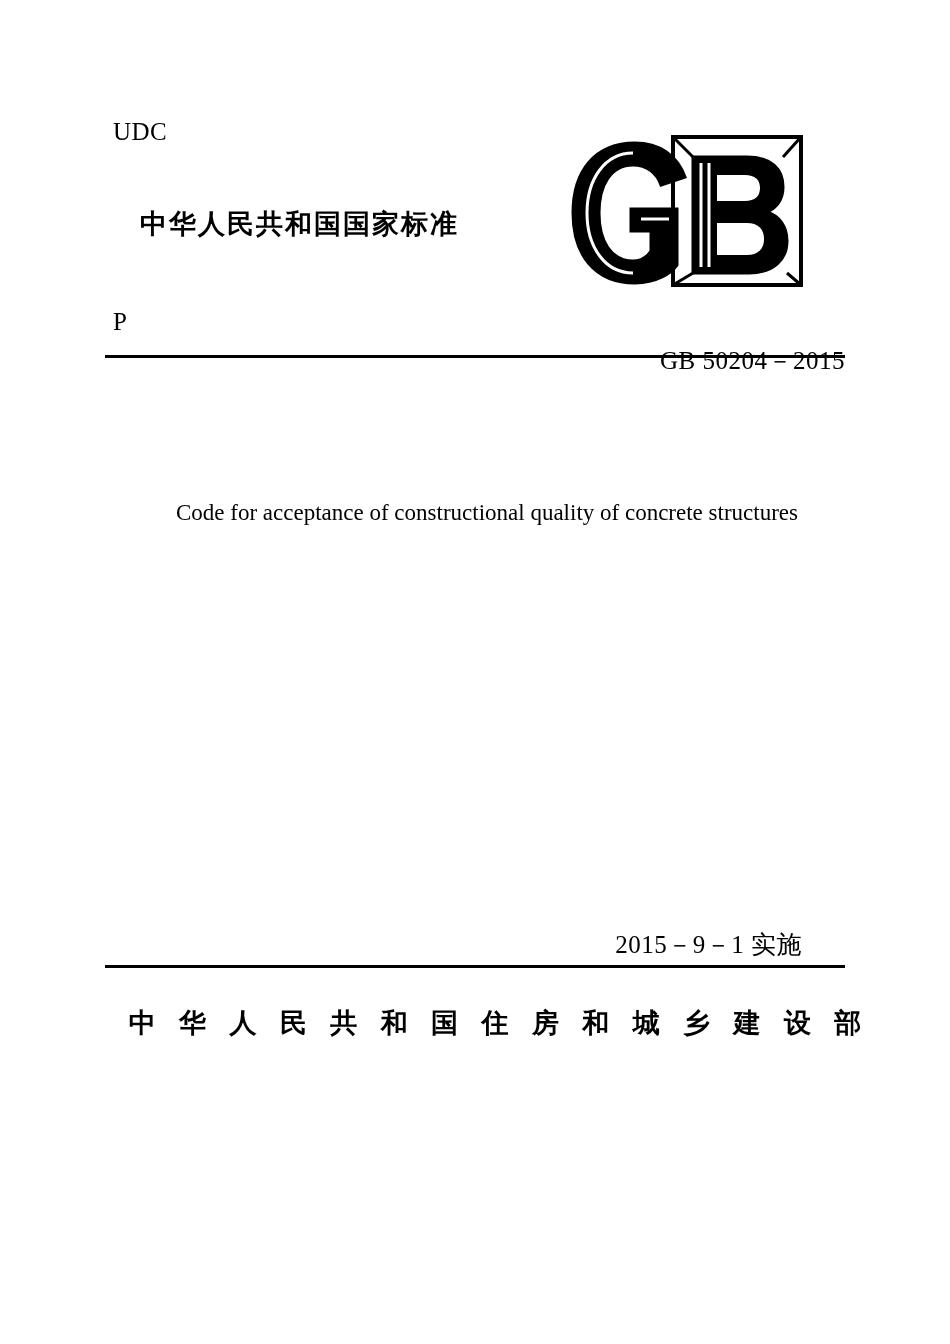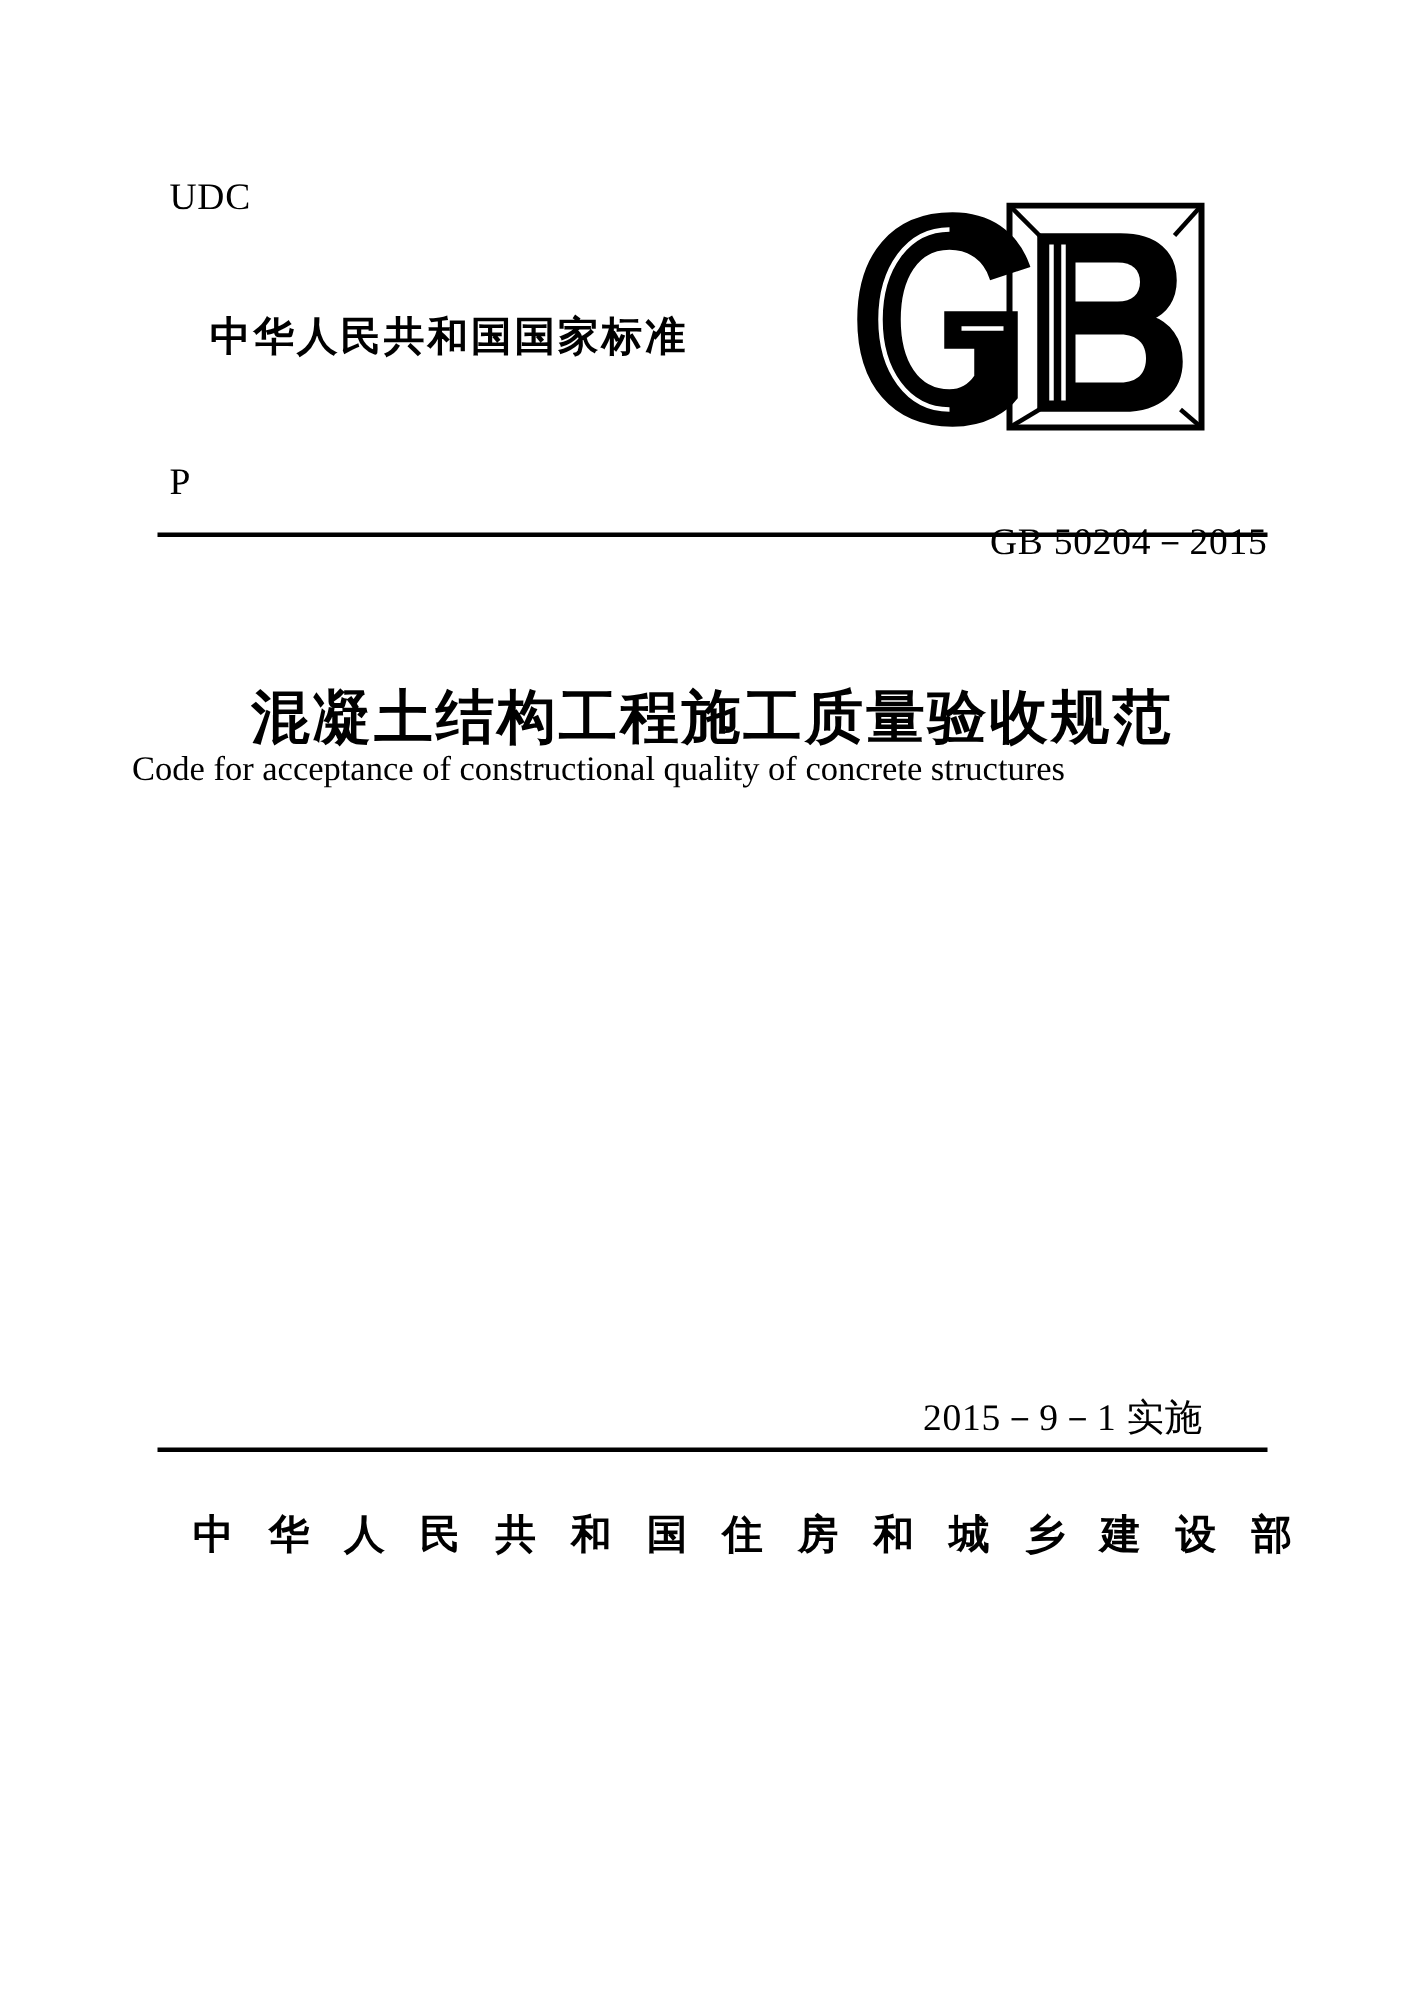--- a/index.html
+++ b/index.html
@@ -95,21 +95,21 @@
     font-size: 39px;
     font-weight: bold;
     font-family: "DejaVu Sans", sans-serif;
     letter-spacing: 2px;
   }
   .title-en {
     position: absolute;
     left: 0;
     top: 500px;
     width: 798px;
-    text-align: center;
+    text-align: right;
     font-size: 23px;
     font-family: "Liberation Serif", serif;
   }
 
   
   .date-issue {
     position: absolute;
     left: 125px;
     top: 928px;
     font-size: 25px;
@@ -241,21 +241,20 @@
         <path d="M108 2 L128 22"></path>
         <path d="M236 2 L218 22"></path>
         <path d="M108 150 L128 138"></path>
         <path d="M236 150 L222 138"></path>
       </g>
     </svg>
   </div>
 
   <div class="rule-top"></div>
 
-  <h1 class="title-cn">混凝土结构工程施工质量验收规范</h1>
   <div class="title-en">Code for acceptance of constructional quality of concrete structures</div>
 
   <div class="date-effective">2015－9－1 实施</div>
 
   <div class="rule-bottom"></div>
 
   <div class="publisher1">中 华 人 民 共 和 国 住 房 和 城 乡 建 设 部</div>
 
 </div>
 

